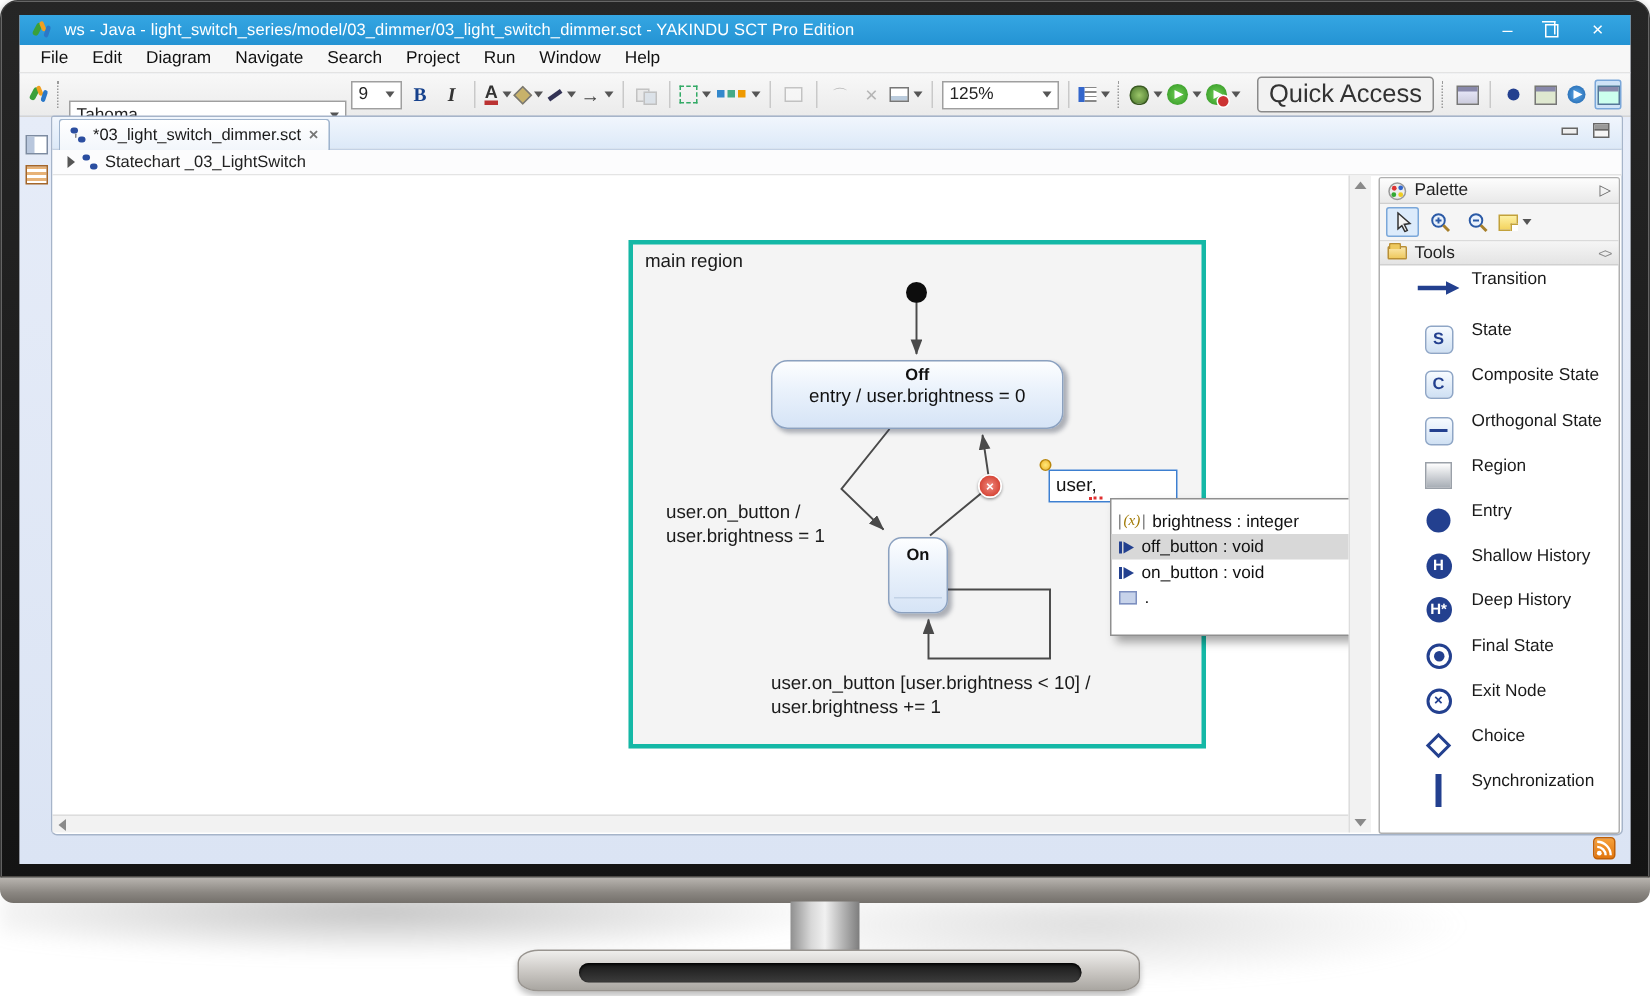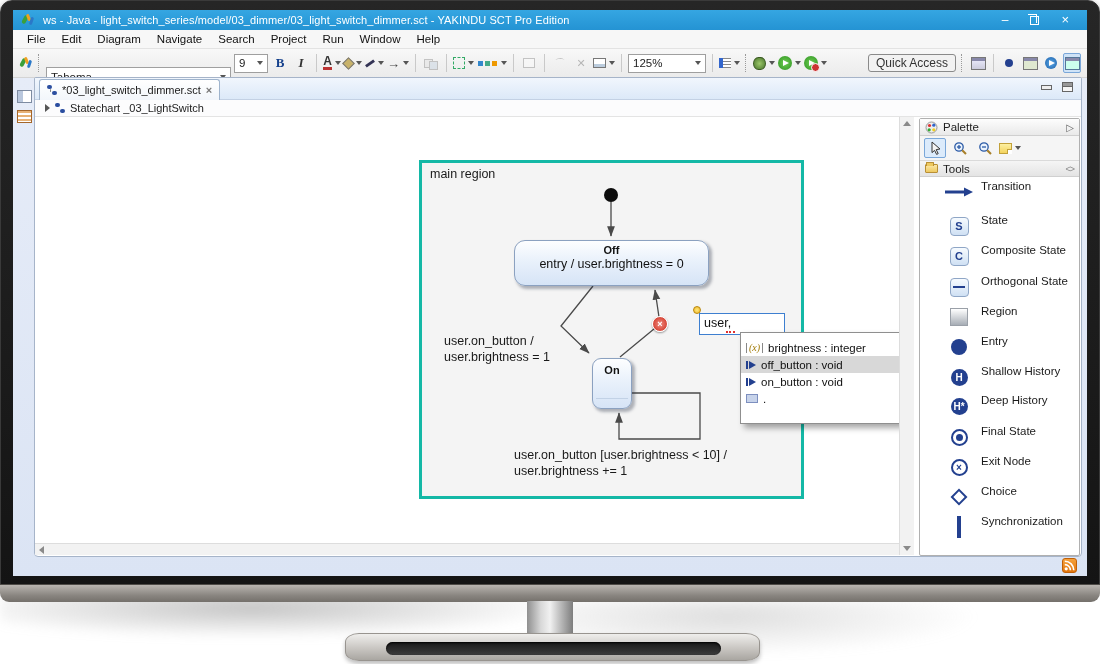--- a/index.html
+++ b/index.html
@@ -66,21 +66,21 @@
     border-radius:2px; }
   .ibtn.disabled { opacity:.38; }
   .glyphB { font-family:"Liberation Serif", serif; font-weight:bold; color:#16418c; font-size:13px; }
   .glyphI { font-family:"Liberation Serif", serif; font-style:italic; font-weight:bold; color:#333; font-size:13px; }
   .glyphA { font-weight:bold; color:#333; font-size:12px; border-bottom:3px solid #b33; line-height:11px; }
   .glyphArrow { color:#444; font-size:13px; font-weight:bold; }
   .sq { display:inline-block; width:9px; height:9px; border:1px solid #777; background:#ddd; }
   .sq.b2 { margin-left:-4px; margin-top:4px; background:#bcd; }
   .dotted-box { width:12px; height:12px; border:1px dashed #3a6; position:relative; }
   .org-node { width:5px; height:5px; background:#4a8; display:inline-block; margin:1px; }
-  .qa-box { border:1px solid #8a8a8a; border-radius:3px; padding:1px 7px; font-size:12px; color:#333;
+  .qa-box { border:1px solid #8a8a8a; border-radius:3px; padding:1px 7px; font-size:17px; color:#333;
     background:#f2f2f2; margin-left:auto; }
   .run-circle { width:14px; height:14px; border-radius:50%; background:radial-gradient(#6fce53,#2e9322);
     display:flex; align-items:center; justify-content:center; }
   .run-tri { width:0; height:0; border-top:3.5px solid transparent; border-bottom:3.5px solid transparent;
     border-left:6px solid #fff; margin-left:1px; }
   .bug { width:13px; height:13px; border-radius:50%/60%; background:radial-gradient(#9cc76a,#49752c);
     border:1px solid #3a5a22; }
   .cov { position:relative; }
   .cov:after { content:""; position:absolute; right:-2px; bottom:-2px; width:7px; height:7px;
     border-radius:50%; background:#c33; border:1px solid #fff; }

